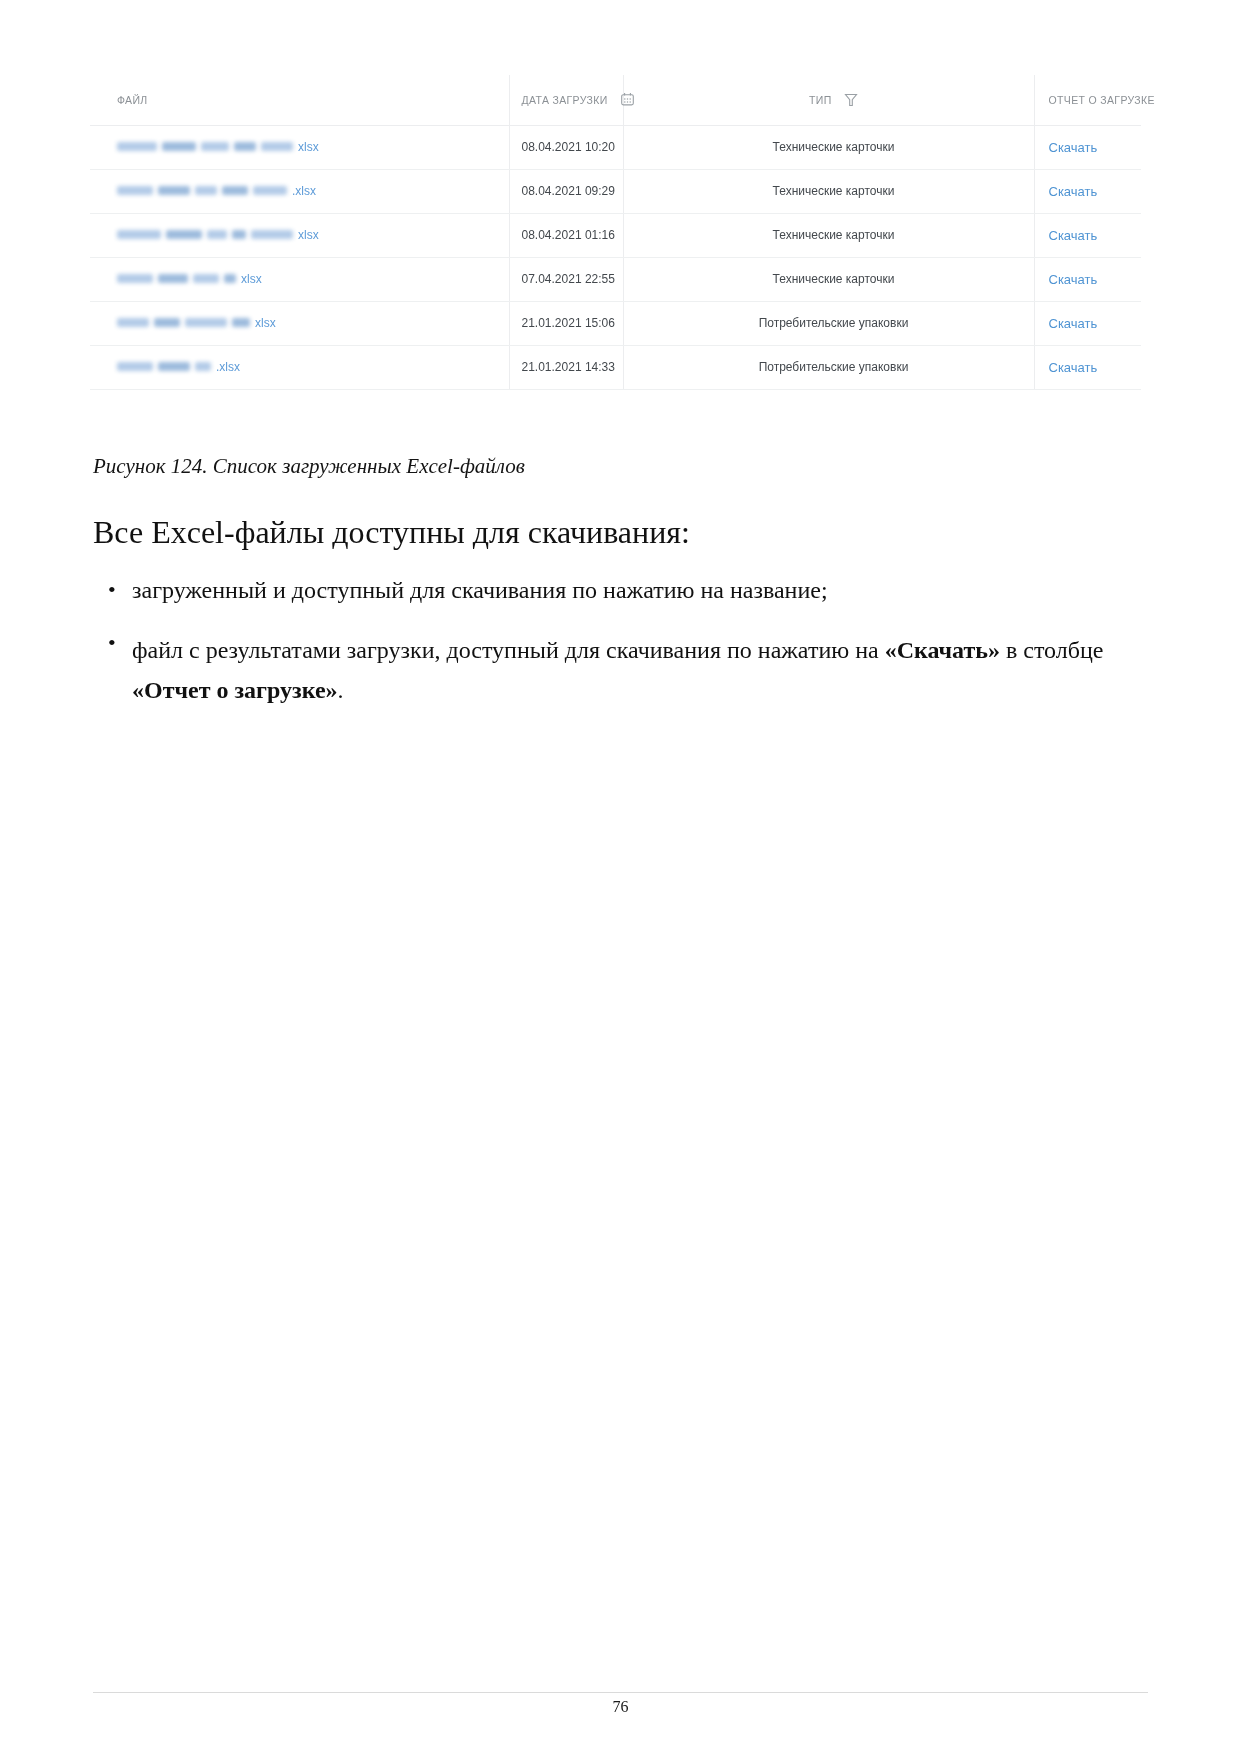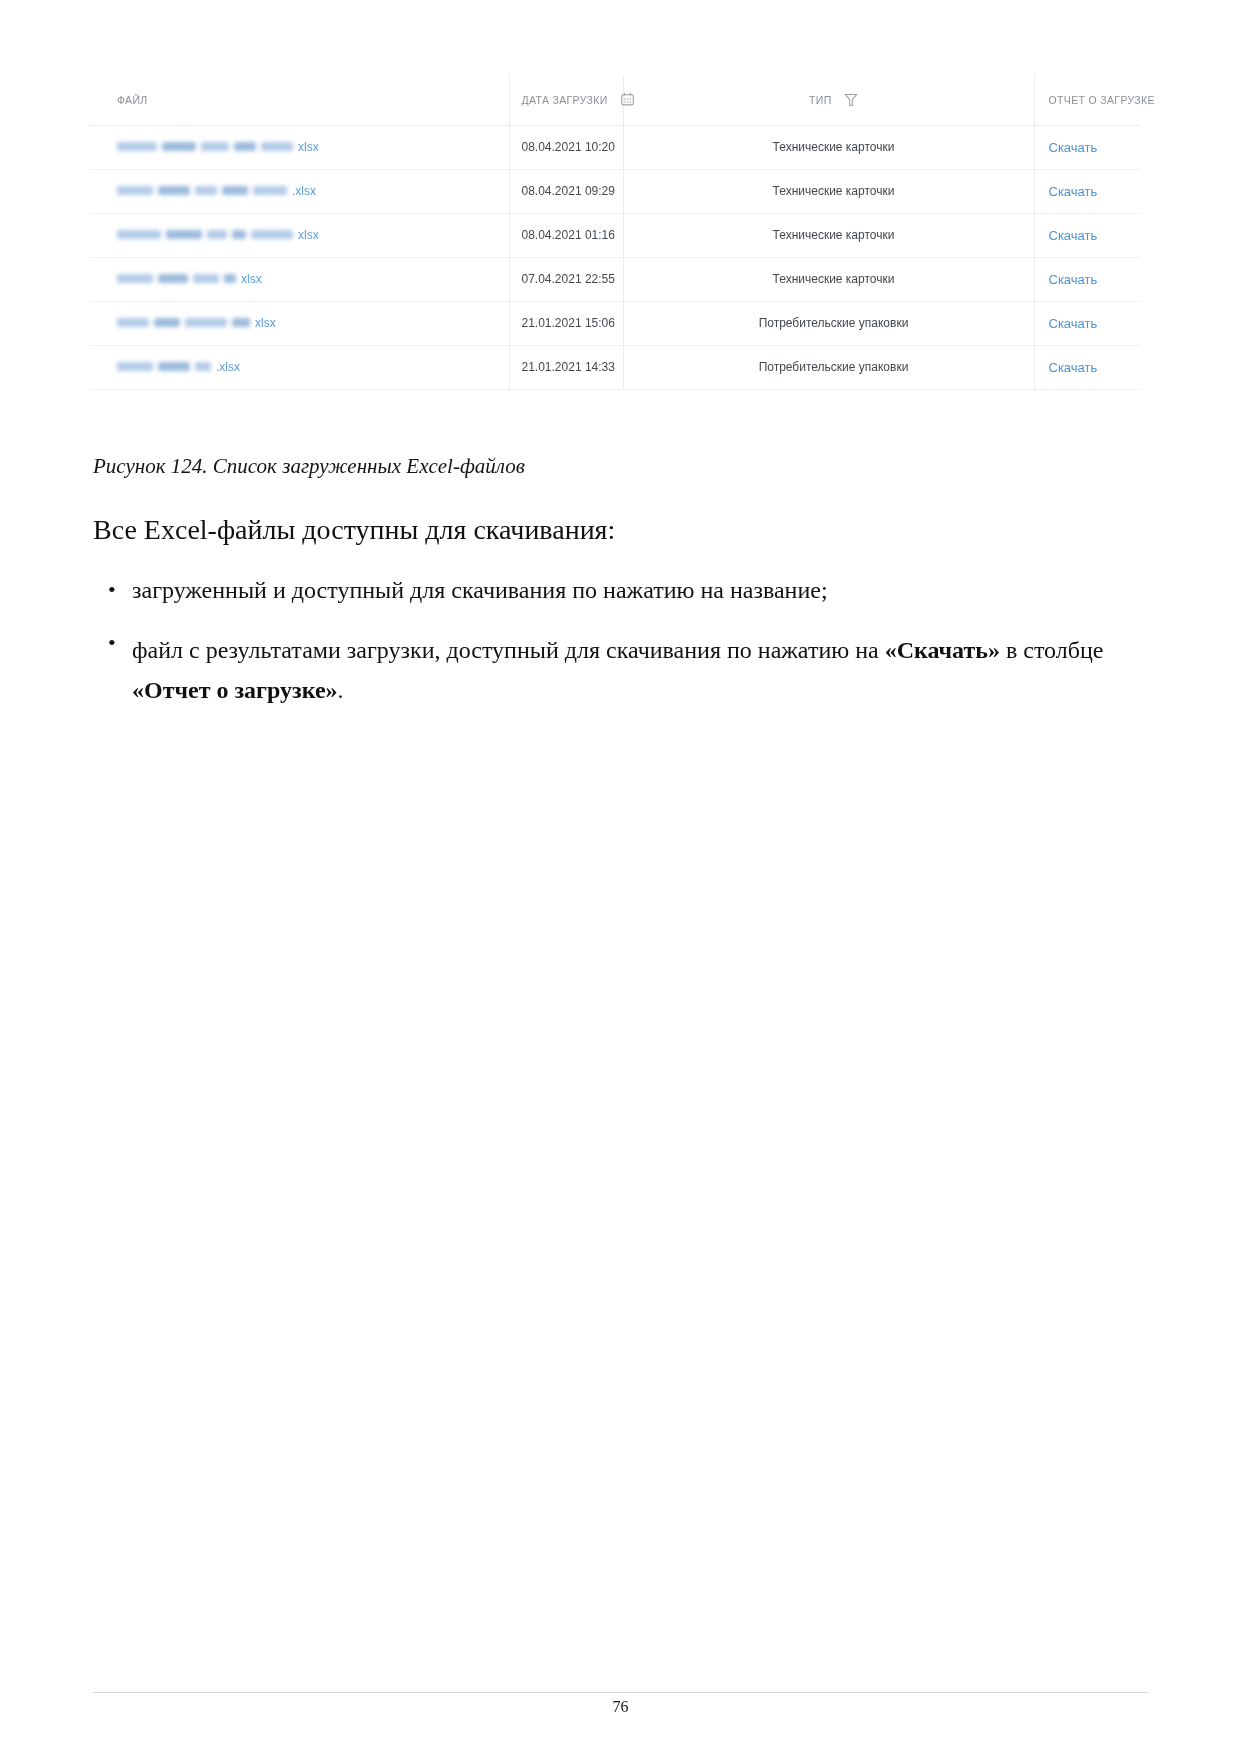--- a/index.html
+++ b/index.html
@@ -32,21 +32,21 @@
   .filelink { cursor:pointer; display:inline-flex; align-items:center; }
   .blob { display:inline-block; height:9px; border-radius:2px; background:#b3cbe8;
           filter:blur(2px); margin-right:5px; }
   .blob:nth-child(2n) { background:#9dbbdd; }
   .suffix { color:#5d9bd8; font-size:12px; }
   .dl-link { color:#4f94d3; text-decoration:none; font-size:13px; cursor:pointer; }
 
   
   .caption { position:absolute; left:93px; top:454px; width:1055px; text-align:left;
              font-style:italic; font-size:21px; color:#141414; }
-  .para { position:absolute; left:93px; top:514px; width:1055px; font-size:28px; }
+  .para { position:absolute; left:93px; top:514px; width:1055px; font-size:32px; }
   .bullet { position:absolute; left:108px; font-size:24px; }
   .bullet .dot { position:absolute; left:0; top:0; font-size:22px; }
   .bullet .btext { display:block; margin-left:24px; }
   .bullet1 { top:577px; width:1040px; }
   .bullet2 { top:630px; width:1040px; }
   .bullet2 .btext { line-height:40px; }
   .jline { text-align:justify; text-align-last:justify; }
   .b-strong { font-weight:bold; }
 
   .footer-rule { position:absolute; left:93px; top:1692px; width:1055px;

